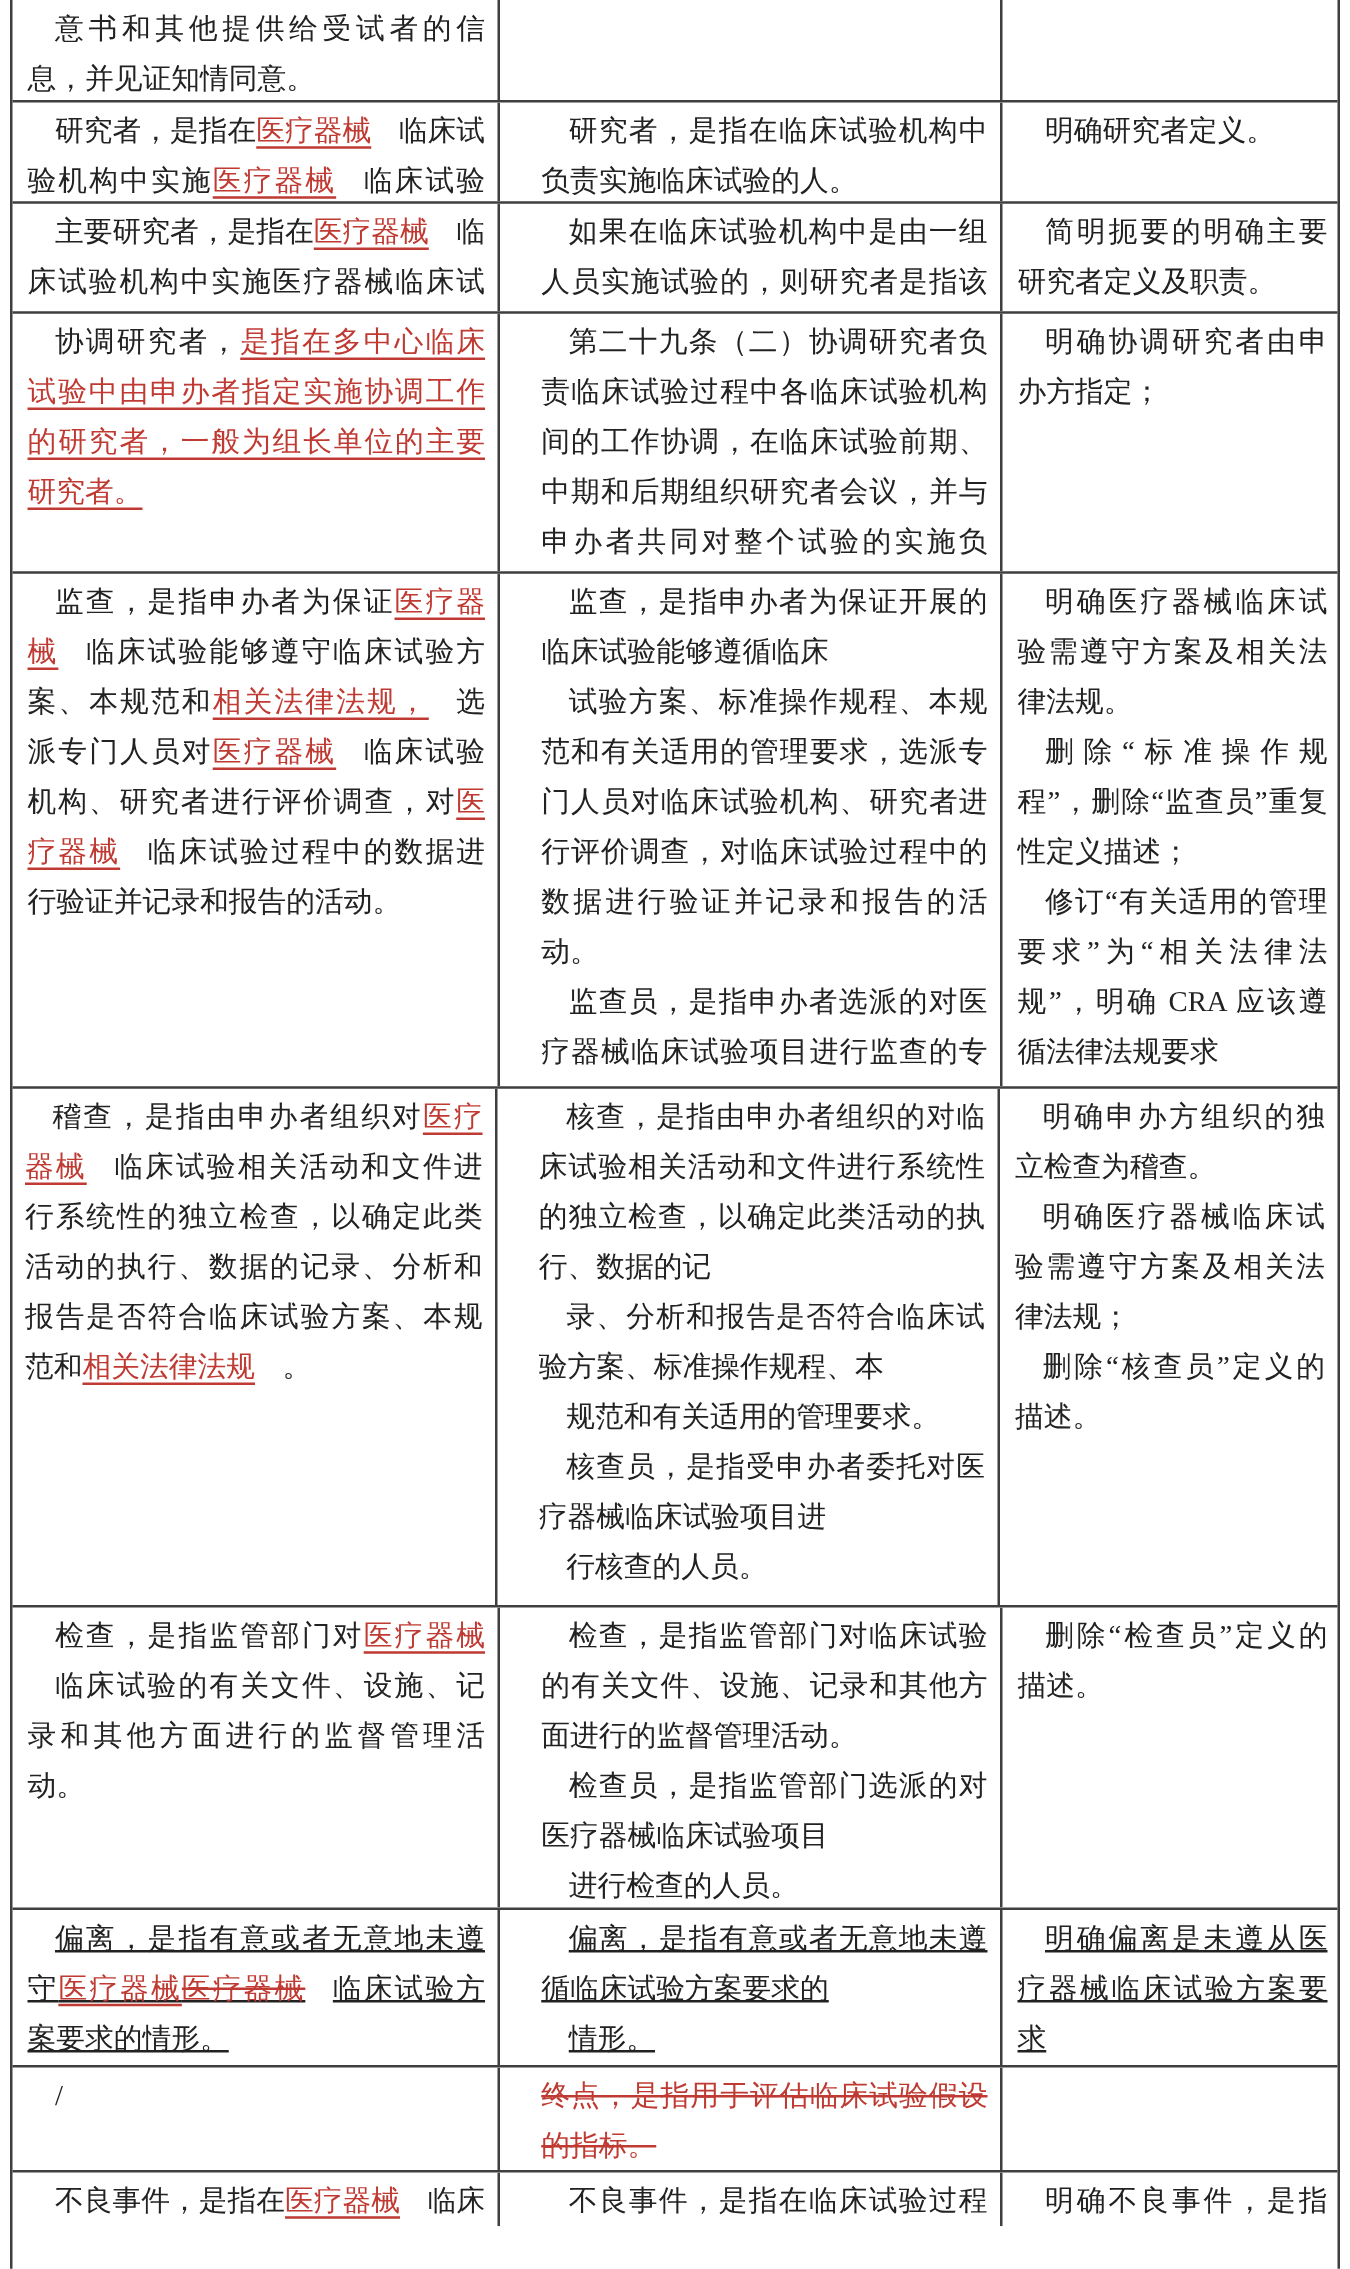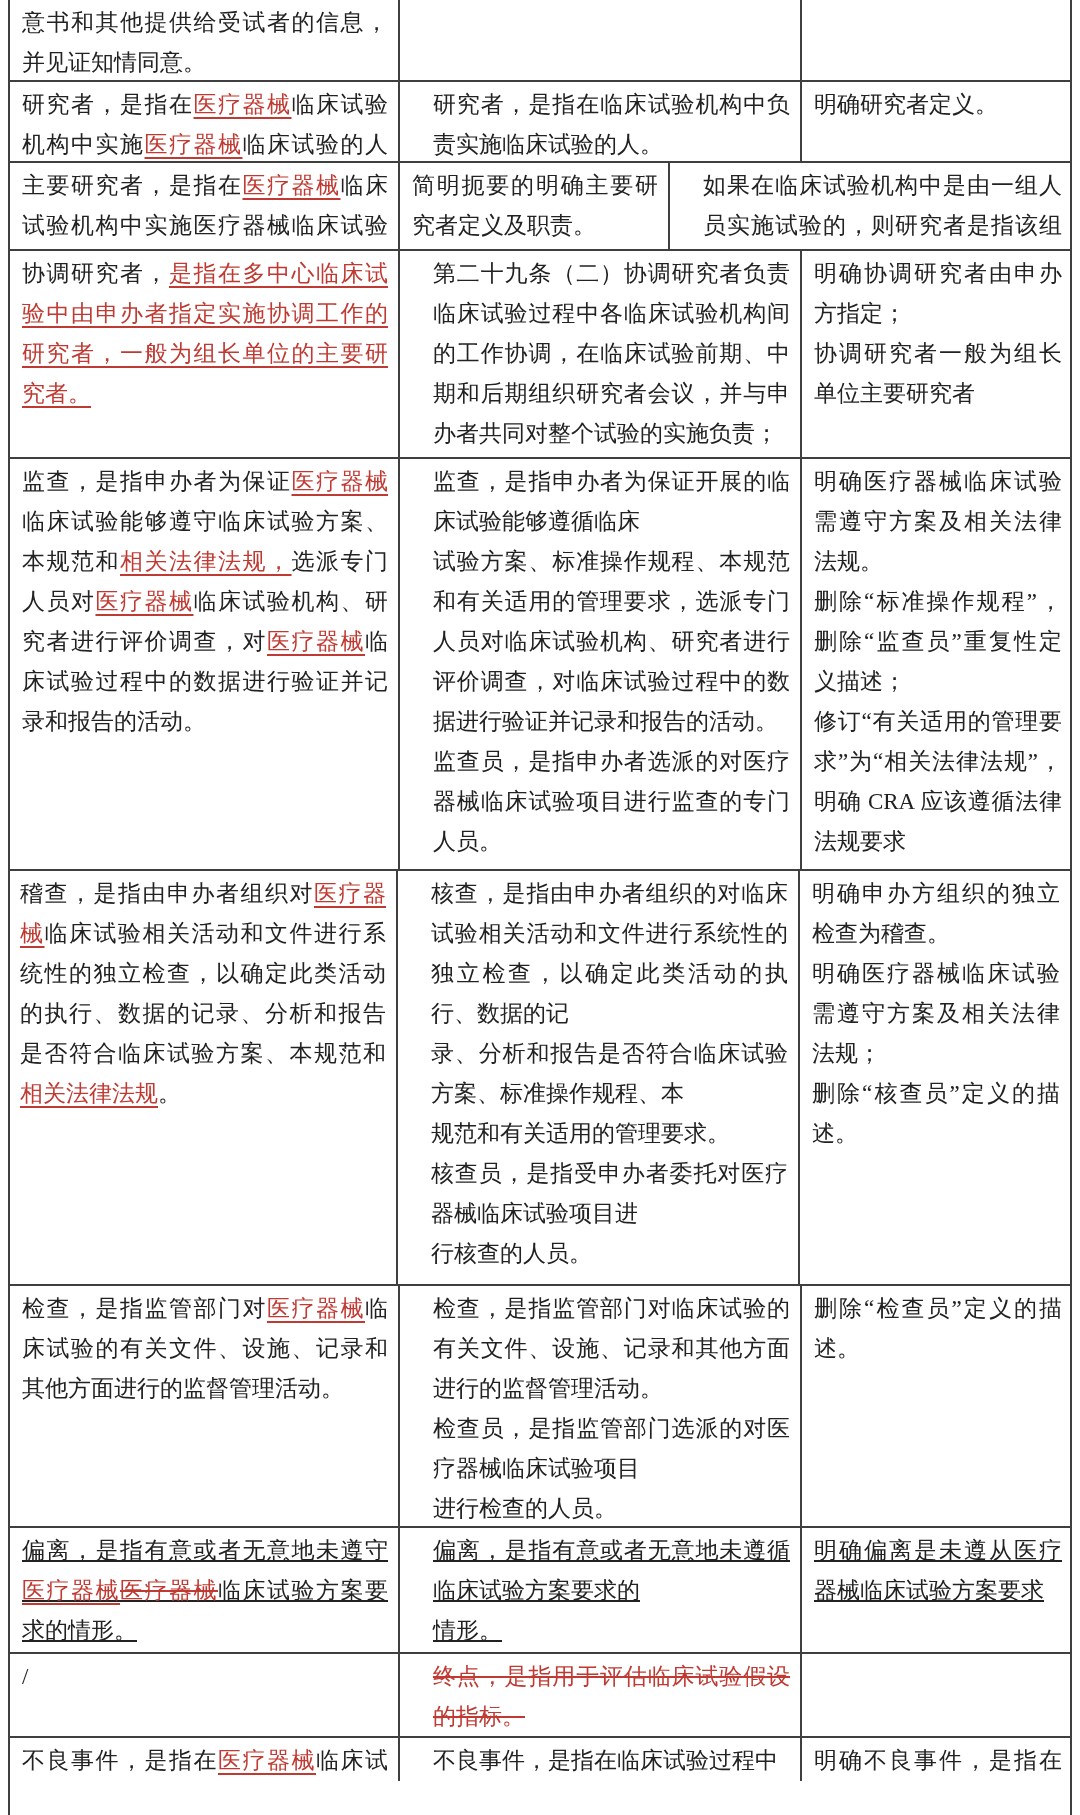--- a/index.html
+++ b/index.html
@@ -24,21 +24,21 @@
     padding:3px 10px 0 12px;
     font-size:23px;line-height:40px;
     border-right:2px solid var(--line,#3f3f3f);
     text-align:justify;
   }
   .tcell:last-child{border-right:none;}
   .col1{width:390px;flex:0 0 390px;}
   .col2{width:402px;flex:0 0 402px;padding-left:33px;}
   .col3{width:270px;flex:0 0 270px;}
   .para{margin:0;}
-  .seg-n{color:var(--ink,#222222);}
+  .seg-n{color:var(--ink,#222222);margin-left:22px;}
   .seg-ru{
     color:var(--red,#bf3a32);
     text-decoration:underline;
     text-decoration-color:var(--red,#bf3a32);
     text-underline-offset:5px;
     text-decoration-thickness:2px;
   }
   .seg-rs{
     color:var(--red,#bf3a32);
     text-decoration:line-through;
@@ -65,37 +65,36 @@
         <div class="para"><span class="seg-n">研究者，是指在临床试验机构中负责实施临床试验的人。</span></div>
       </div>
       <div class="tcell col3">
         <div class="para"><span class="seg-n">明确研究者定义。</span></div>
       </div>
     </div>
     <div class="trow" style="height: 88px;">
       <div class="tcell col1">
         <div class="para"><span class="seg-n">主要研究者，是指在</span><span class="seg-ru">医疗器械</span><span class="seg-n">临床试验机构中实施医疗器械临床试验的负责人。</span></div>
       </div>
+      <div class="tcell col2">
+        <div class="para"><span class="seg-n">如果在临床试验机构中是由一组人员实施试验的，则研究者是指该组的负责人，也称主要研究者。</span></div>
+      </div>
       <div class="tcell col3">
         <div class="para"><span class="seg-n">简明扼要的明确主要研究者定义及职责。</span></div>
-      </div>
-      <div class="tcell col2">
-        <div class="para"><span class="seg-n">如果在临床试验机构中是由一组人员实施试验的，则研究者是指该组的负责人，也称主要研究者。</span></div>
       </div>
     </div>
     <div class="trow" style="height: 208px;">
       <div class="tcell col1">
         <div class="para"><span class="seg-n">协调研究者，</span><span class="seg-ru">是指在多中心临床试验中由申办者指定实施协调工作的研究者，一般为组长单位的主要研究者。</span></div>
       </div>
       <div class="tcell col2">
         <div class="para"><span class="seg-n">第二十九条（二）协调研究者负责临床试验过程中各临床试验机构间的工作协调，在临床试验前期、中期和后期组织研究者会议，并与申办者共同对整个试验的实施负责；</span></div>
       </div>
       <div class="tcell col3">
         <div class="para"><span class="seg-n">明确协调研究者由申办方指定；</span></div>
-        <div class="para"><span class="seg-n">协调研究者一般为组长单位主要研究者</span></div>
       </div>
     </div>
     <div class="trow" style="height: 412px;">
       <div class="tcell col1">
         <div class="para"><span class="seg-n">监查，是指申办者为保证</span><span class="seg-ru">医疗器械</span><span class="seg-n">临床试验能够遵守临床试验方案、本规范和</span><span class="seg-ru">相关法律法规，</span><span class="seg-n">选派专门人员对</span><span class="seg-ru">医疗器械</span><span class="seg-n">临床试验机构、研究者进行评价调查，对</span><span class="seg-ru">医疗器械</span><span class="seg-n">临床试验过程中的数据进行验证并记录和报告的活动。</span></div>
       </div>
       <div class="tcell col2">
         <div class="para"><span class="seg-n">监查，是指申办者为保证开展的临床试验能够遵循临床</span></div>
         <div class="para"><span class="seg-n">试验方案、标准操作规程、本规范和有关适用的管理要求，选派专门人员对临床试验机构、研究者进行评价调查，对临床试验过程中的数据进行验证并记录和报告的活动。</span></div>
         <div class="para"><span class="seg-n">监查员，是指申办者选派的对医疗器械临床试验项目进行监查的专门人员。</span></div>

